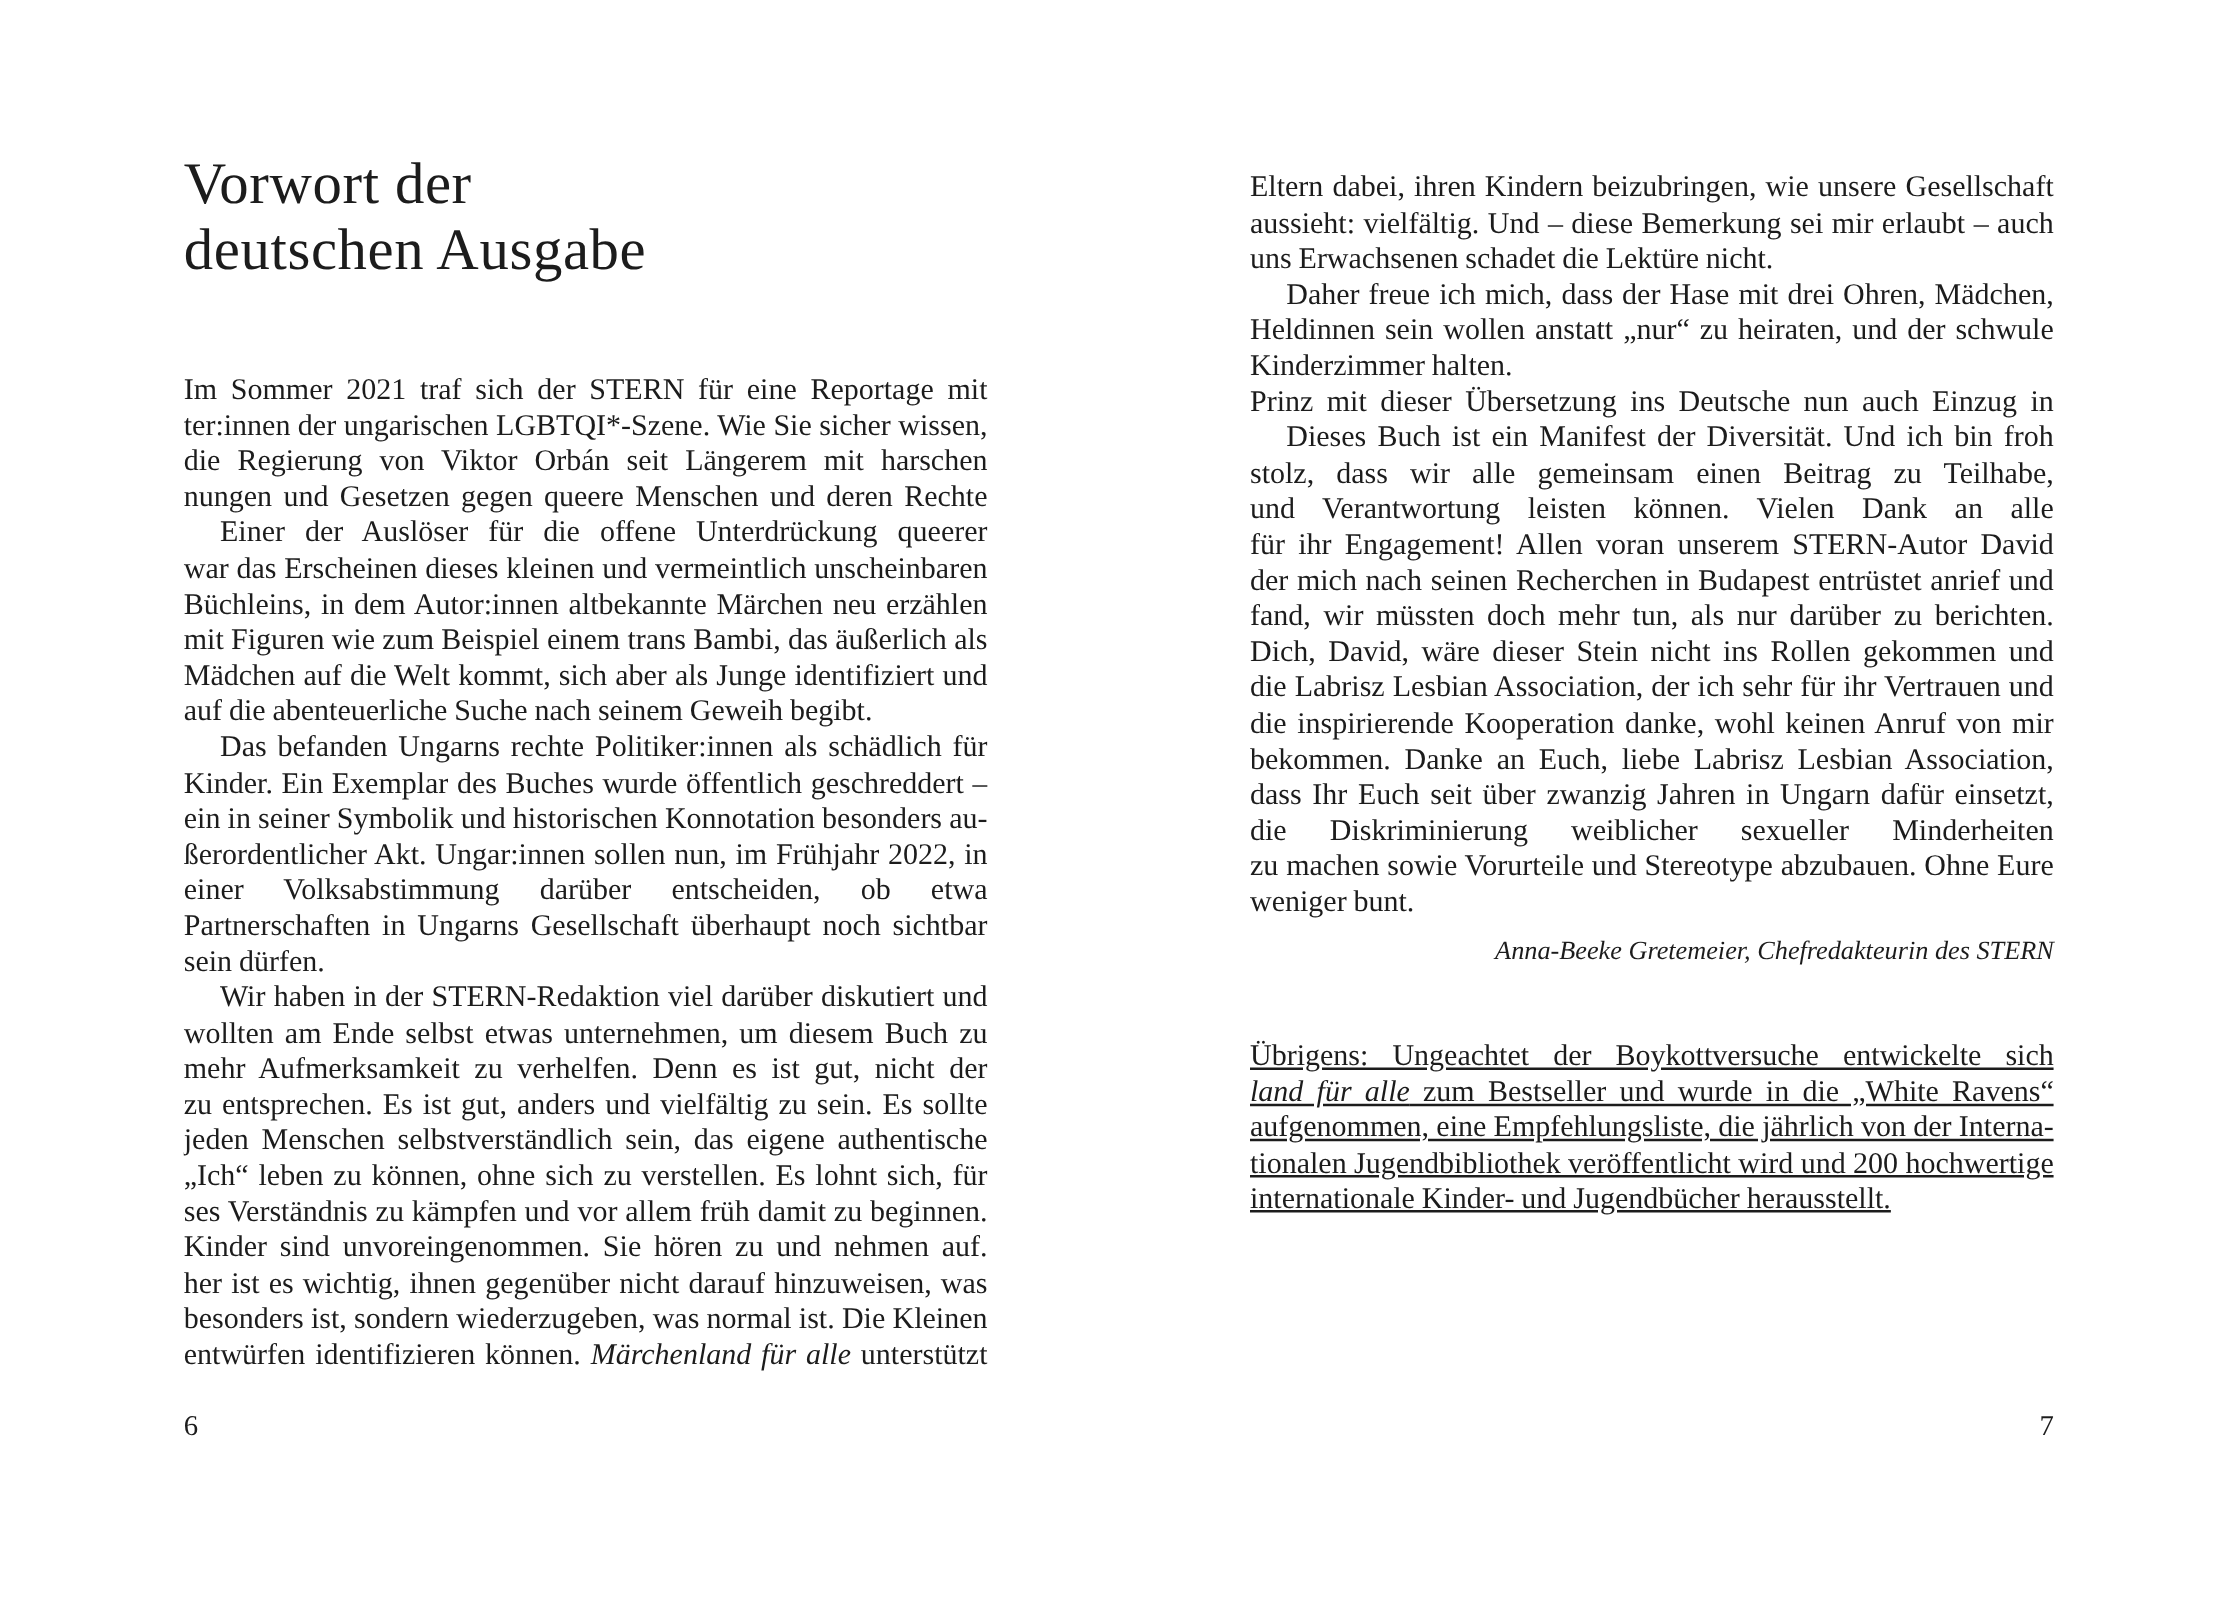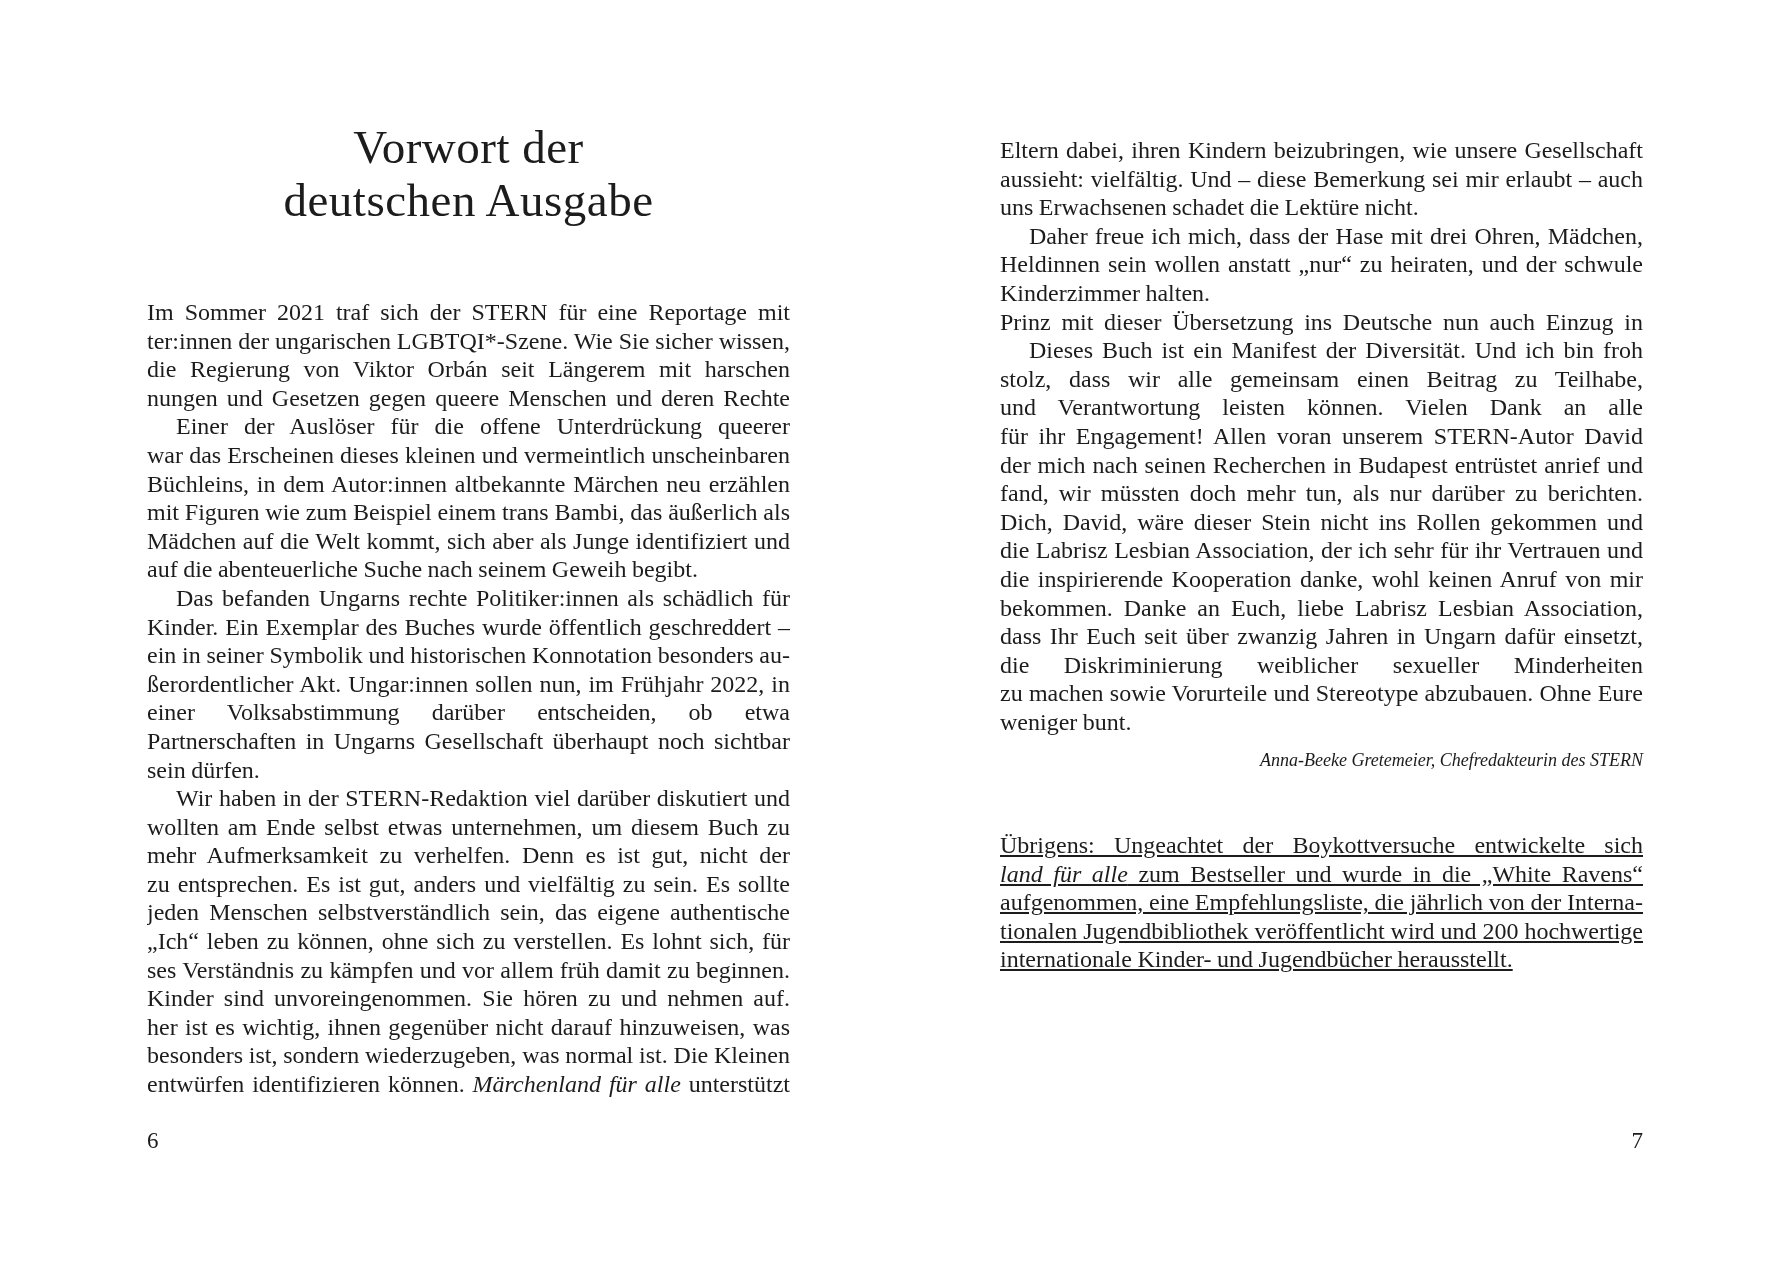--- a/index.html
+++ b/index.html
@@ -18,21 +18,20 @@
     height: 1280px;
   }
   .page-left  { left: 147px; }
   .page-right { left: 1000px; }
 
   .title {
     margin-top: 121px;
     font-size: 47px;
     line-height: 53px;
     font-weight: 400;
-    text-align: center;
     letter-spacing: 0.5px;
   }
   .title-line { display: block; }
 
   .body-left  { margin-top: 71px; }
   .body-right { margin-top: 136px; }
 
   .line {
     font-size: 24px;
     line-height: 28.6px;
@@ -41,21 +40,21 @@
     text-align: justify;
     text-align-last: justify;
     word-spacing: -0.5px;
   }
   .line.indent { padding-left: 29px; }
   .line.para-end { text-align-last: left; }
   .line em { font-style: italic; }
 
   .signature {
     margin-top: 10px;
-    font-size: 18px;
+    font-size: 21px;
     line-height: 28.6px;
     font-style: italic;
     text-align: right;
   }
   .postscript { margin-top: 56px; text-decoration: underline; }
 
   .pagenum {
     position: absolute;
     top: 1126px;
     font-size: 23px;

